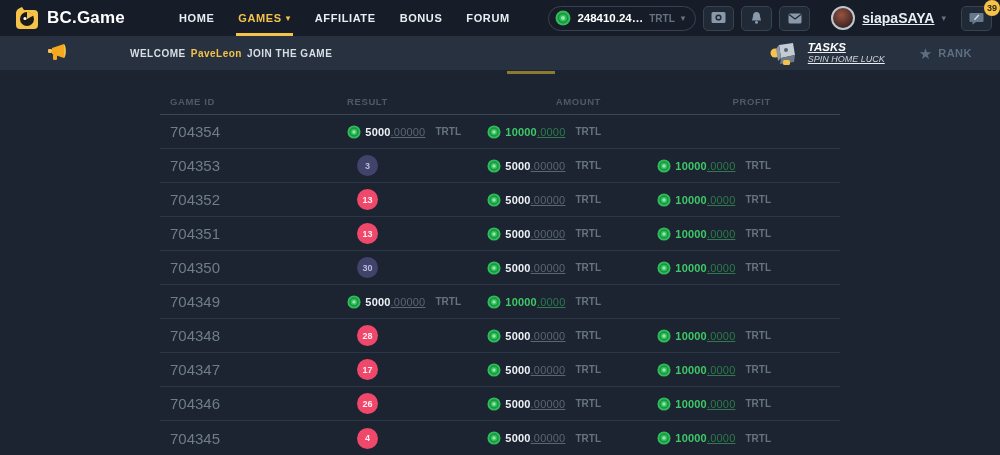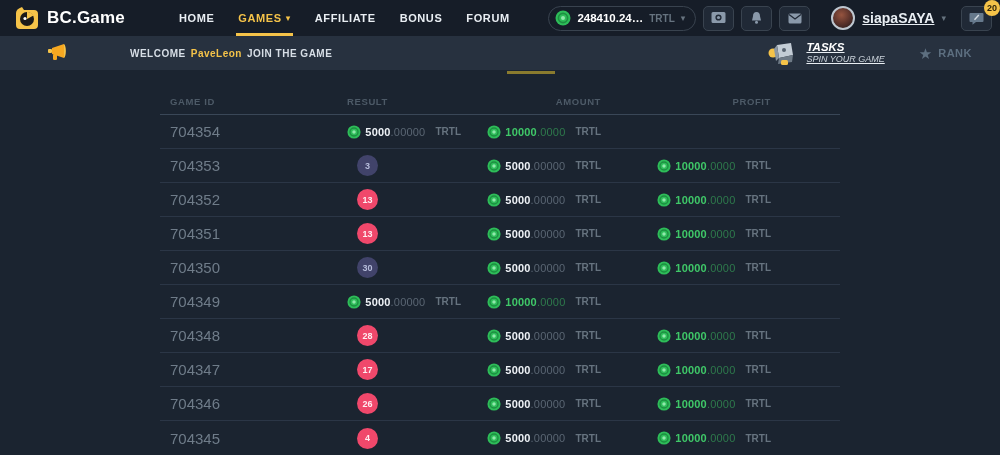--- a/index.html
+++ b/index.html
@@ -62,21 +62,21 @@
   .row:last-child{border-bottom:none;}
   .td-id{padding-left:10px;font-size:15px;color:#6f7c89;}
   .td-result{display:flex;justify-content:center;}
   .badge{width:21px;height:21px;border-radius:50%;display:flex;align-items:center;justify-content:center;font-size:9px;font-weight:bold;}
   .badge--pink{background:var(--pink);color:#ffeef2;}
   .badge--purple{background:var(--purple);color:#b6bcda;}
   .money{display:flex;align-items:center;justify-content:flex-end;gap:4px;padding-right:4px;}
   .money .cur{font-size:10px;font-weight:bold;color:var(--muted);margin-left:6px;}
   .num{font-size:11px;letter-spacing:.2px;}
   .num b{font-weight:bold;color:#eef2f6;}
-  .num i{font-style:normal;color:#5a6673;}
+  .num i{font-style:normal;color:#5a6673;text-decoration:underline;}
   .num-profit b{color:var(--green);}
   .num-profit i{color:var(--green-dim);}
   svg{display:block;}
 </style>
 </head>
 <body>
 
 <div class="navbar">
   <div class="logo">
     <span class="logo-mark">
@@ -144,21 +144,21 @@
       <span class="avatar"></span>
       <span class="user-name">siapaSAYA</span>
       <span class="caret-gray">▾</span>
     </div>
 
     <div class="icon-btn chat-btn">
       <svg width="15" height="13" viewBox="0 0 15 13">
         <path fill="#66798c" d="M1.5 1 h12 a1 1 0 0 1 1 1 v7 a1 1 0 0 1 -1 1 H7 L3.5 12.8 V10 h-2 a1 1 0 0 1 -1 -1 V2 a1 1 0 0 1 1 -1 Z"></path>
         <path d="M9.8 3 L5.5 7.8" stroke="#d6dde4" stroke-width="1.4"></path>
       </svg>
-      <span class="chat-badge">20</span>
+      <span class="chat-badge">39</span>
     </div>
   </div>
 </div>
 
 <div class="announce">
   <svg width="26" height="20" viewBox="0 0 26 20">
     <path d="M18 1 L18 15 L6 11 L6 5 Z" fill="#f6a821"></path>
     <path d="M18 1 C20.5 3 20.5 13 18 15 Z" fill="#f5c349"></path>
     <rect x="7" y="11" width="4" height="6" rx="1.2" fill="#f6a821"></rect>
     <rect x="2" y="6" width="4" height="4" rx="1" fill="#f5c349"></rect>
@@ -174,21 +174,21 @@
       <svg width="30" height="26" viewBox="0 0 30 26">
         <circle cx="6" cy="13" r="4.5" fill="#f5c349"></circle>
         <polygon points="10,5 24,3 26,15 12,18" fill="#c3ccd5"></polygon>
         <polygon points="10,5 12,18 9,21 7,9" fill="#8b97a3"></polygon>
         <polygon points="12,18 26,15 25,22 11,24" fill="#6e7a86"></polygon>
         <circle cx="17" cy="10" r="2" fill="#57636f"></circle>
         <rect x="14" y="20" width="7" height="5" rx="1.5" fill="#f5c349"></rect>
       </svg>
       <div class="tasks-txt">
         <div class="tasks-title">TASKS</div>
-        <div class="tasks-sub">SPIN YOUR GAME</div>
+        <div class="tasks-sub">SPIN HOME LUCK</div>
       </div>
     </div>
     <div class="rank">
       <span class="rank-star">★</span>
       <span class="rank-label">RANK</span>
     </div>
   </div>
 </div>
 
 <div class="content">

